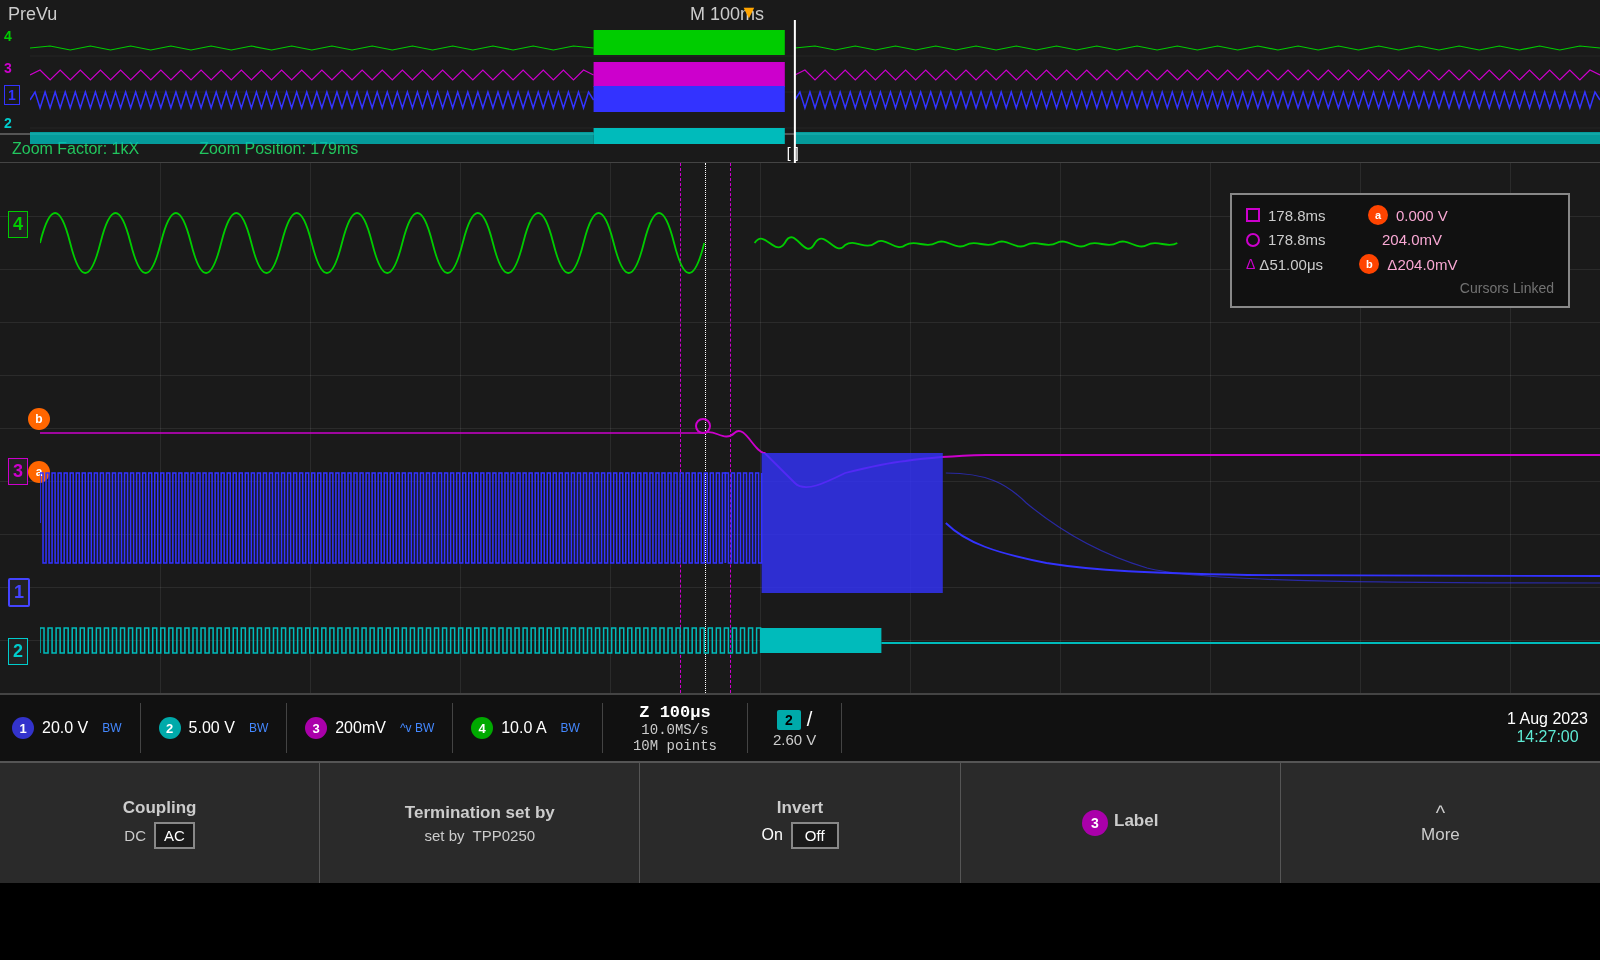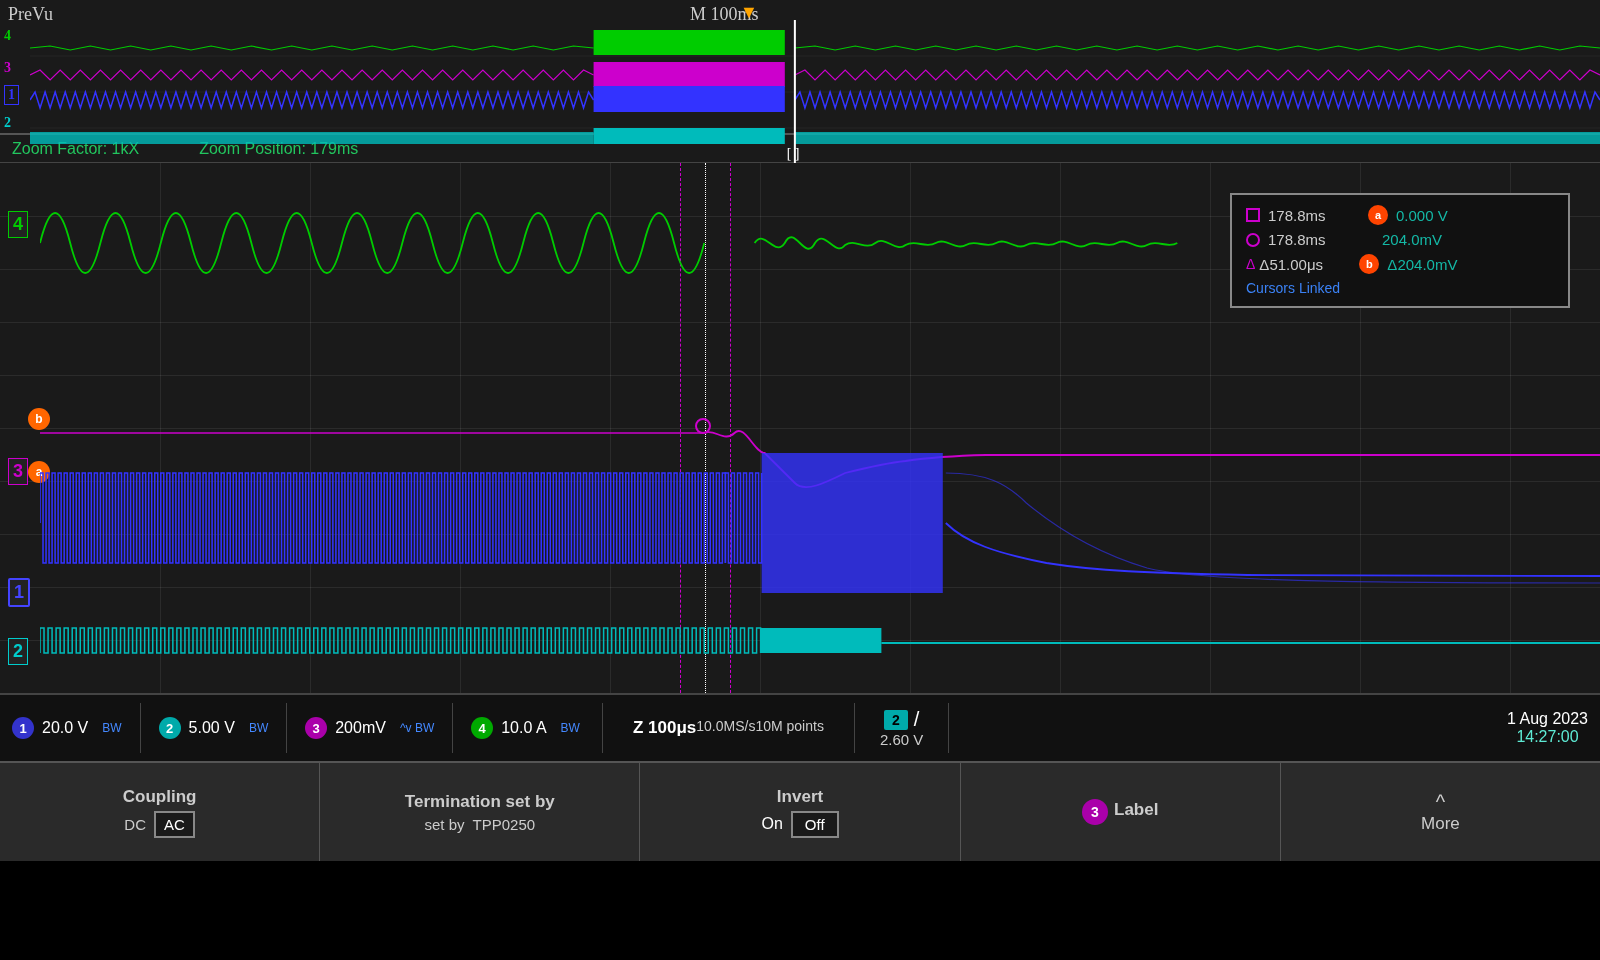--- a/index.html
+++ b/index.html
@@ -12,21 +12,20 @@
       color: #fff;
     }
 
     
     #preview-area {
       width: 100%;
       height: 135px;
       background: #1a1a1a;
       border-bottom: 2px solid #555;
       position: relative;
-      font-family: Liberation Serif, serif;
     }
 
     #preview-label {
       position: absolute;
       top: 4px;
       left: 8px;
       color: #ccc;
       font-size: 18px;
     }
 
@@ -223,27 +222,27 @@
       width: 20px; height: 20px;
       border-radius: 50%;
       display: flex; align-items: center; justify-content: center;
       color: #fff; font-size: 11px; font-weight: bold;
       margin-right: 8px;
       flex-shrink: 0;
     }
     .badge-a { background: #ff4400; }
     .badge-b { background: #ff4400; }
     .cursor-val-volt {
-      color: #14b8a6;
+      color: #f9a8d4;
     }
     .cursors-linked {
-      color: #3b82f6;
+      color: #737373;
       font-size: 14px;
       margin-top: 4px;
-      text-align: left;
+      text-align: right;
     }
 
     
     #status-bar {
       width: 100%;
       height: 68px;
       background: #111;
       border-top: 2px solid #444;
       display: flex;
       align-items: center;
@@ -279,22 +278,24 @@
 
     .status-divider {
       width: 1px;
       height: 50px;
       background: #444;
       margin: 0 10px;
     }
 
     .time-info {
       display: flex;
-      align-items: flex-start;
+      flex-direction: column;
+      align-items: center;
       margin: 0 20px;
+      font-family: Liberation Mono, monospace;
     }
     .time-info-top {
       color: #fff;
       font-size: 17px;
       font-weight: bold;
     }
     .time-info-bot {
       color: #ccc;
       font-size: 14px;
     }
@@ -323,21 +324,21 @@
       flex-direction: column;
       align-items: center;
       margin-left: auto;
     }
     .date-top { color: #fff; font-size: 16px; }
     .date-bot { color: #5eead4; font-size: 16px; }
 
     
     #bottom-bar {
       width: 100%;
-      height: 100px;
+      height: 122px;
       background: #a16207;
       border-top: 2px solid #555;
       display: flex;
       align-items: stretch;
     }
 
     .bottom-btn {
       flex: 1;
       display: flex;
       flex-direction: column;

